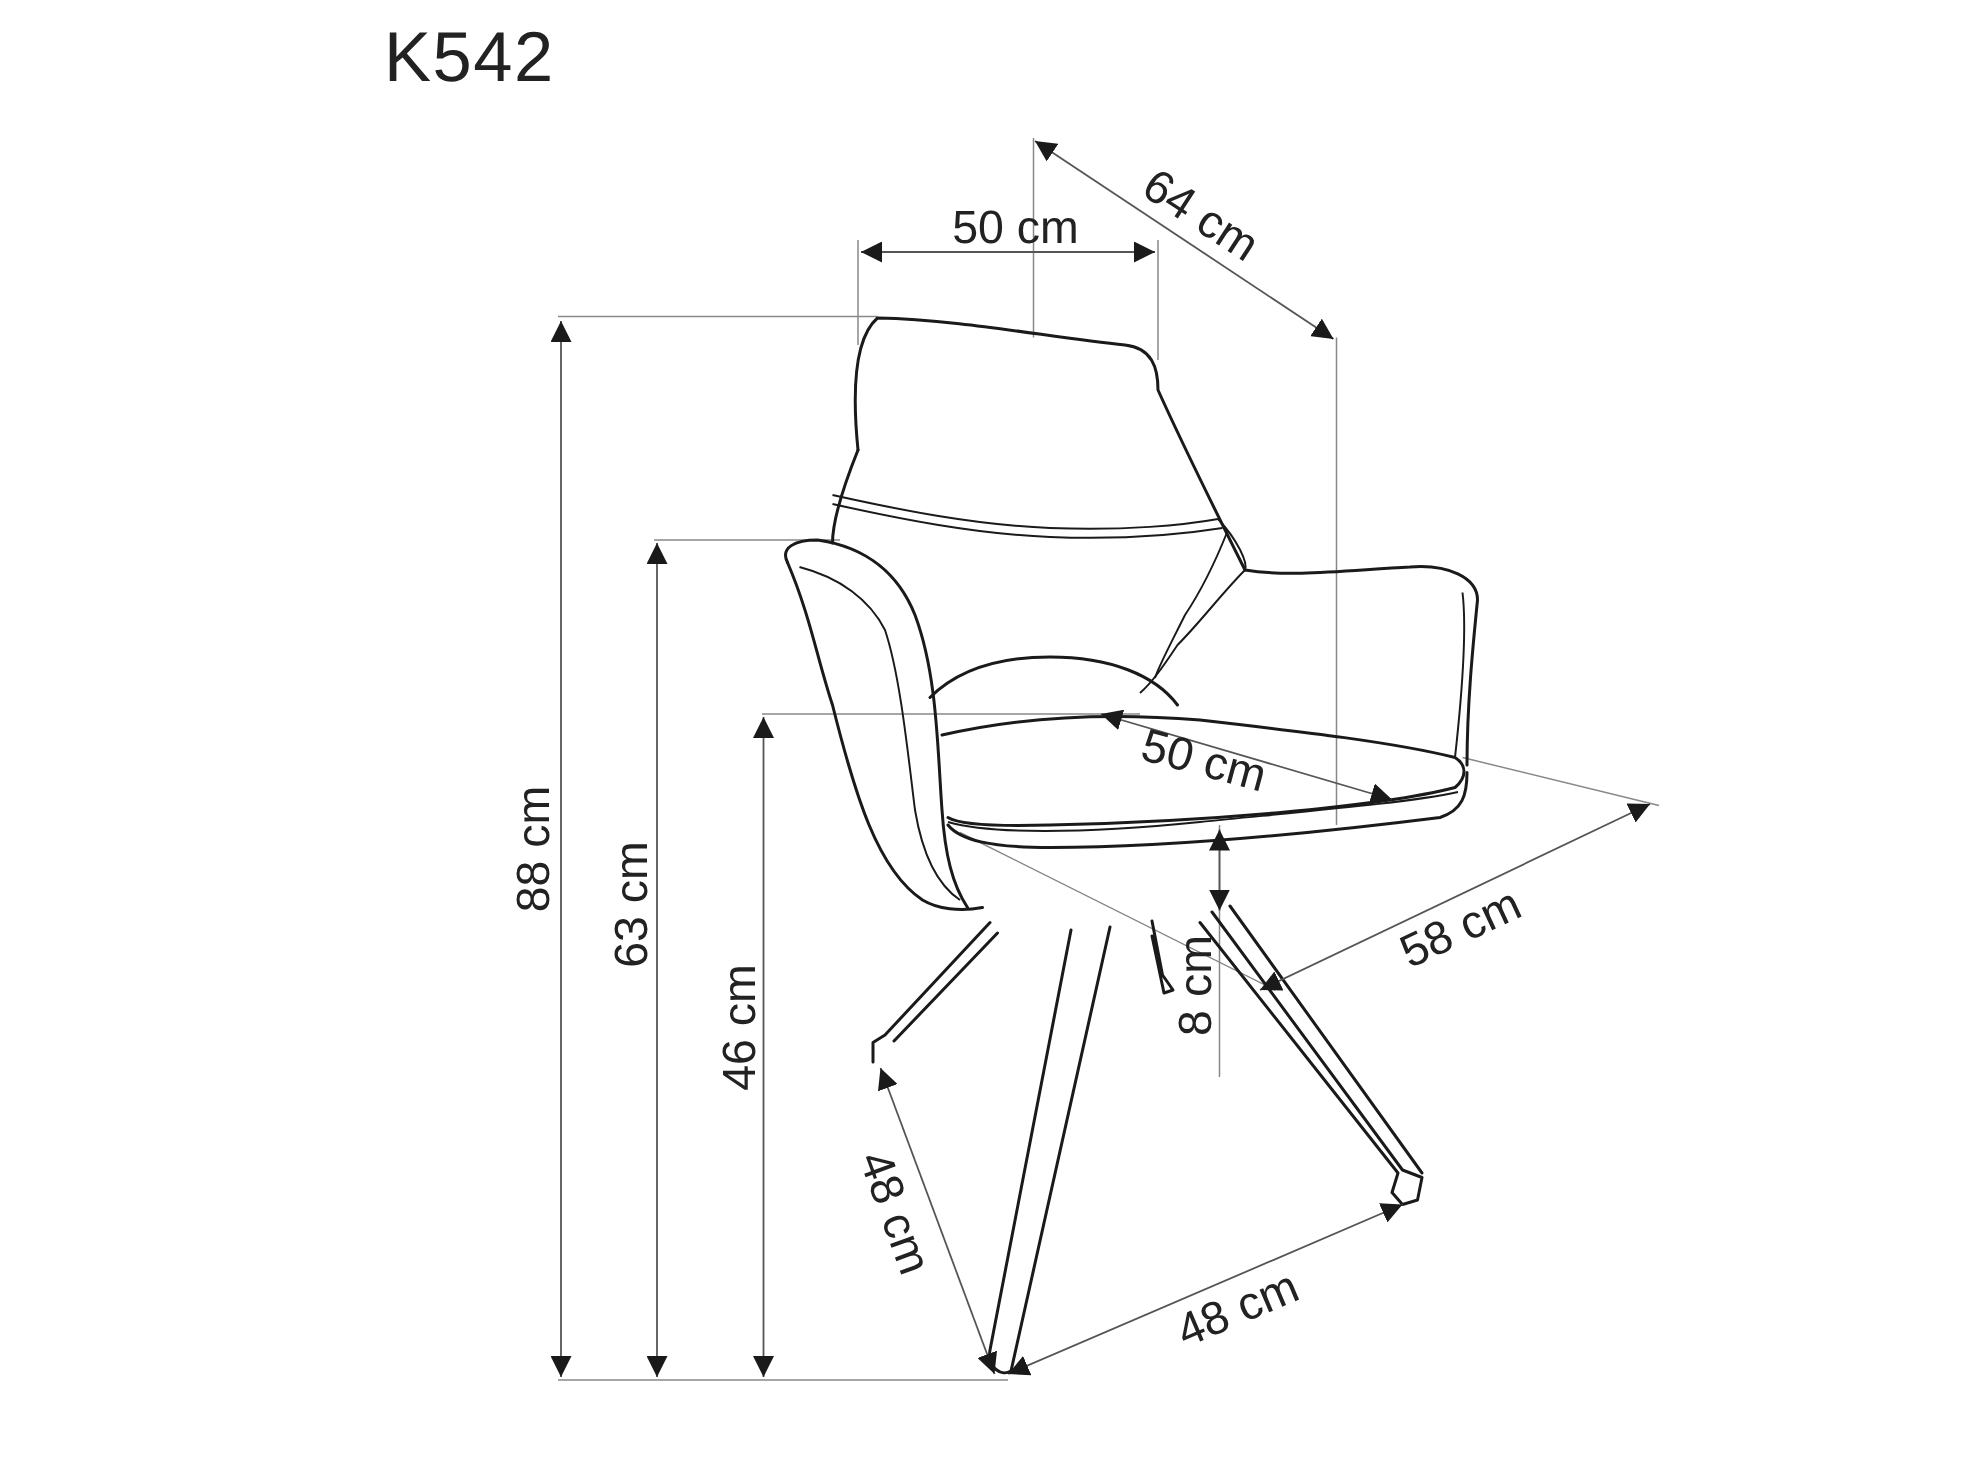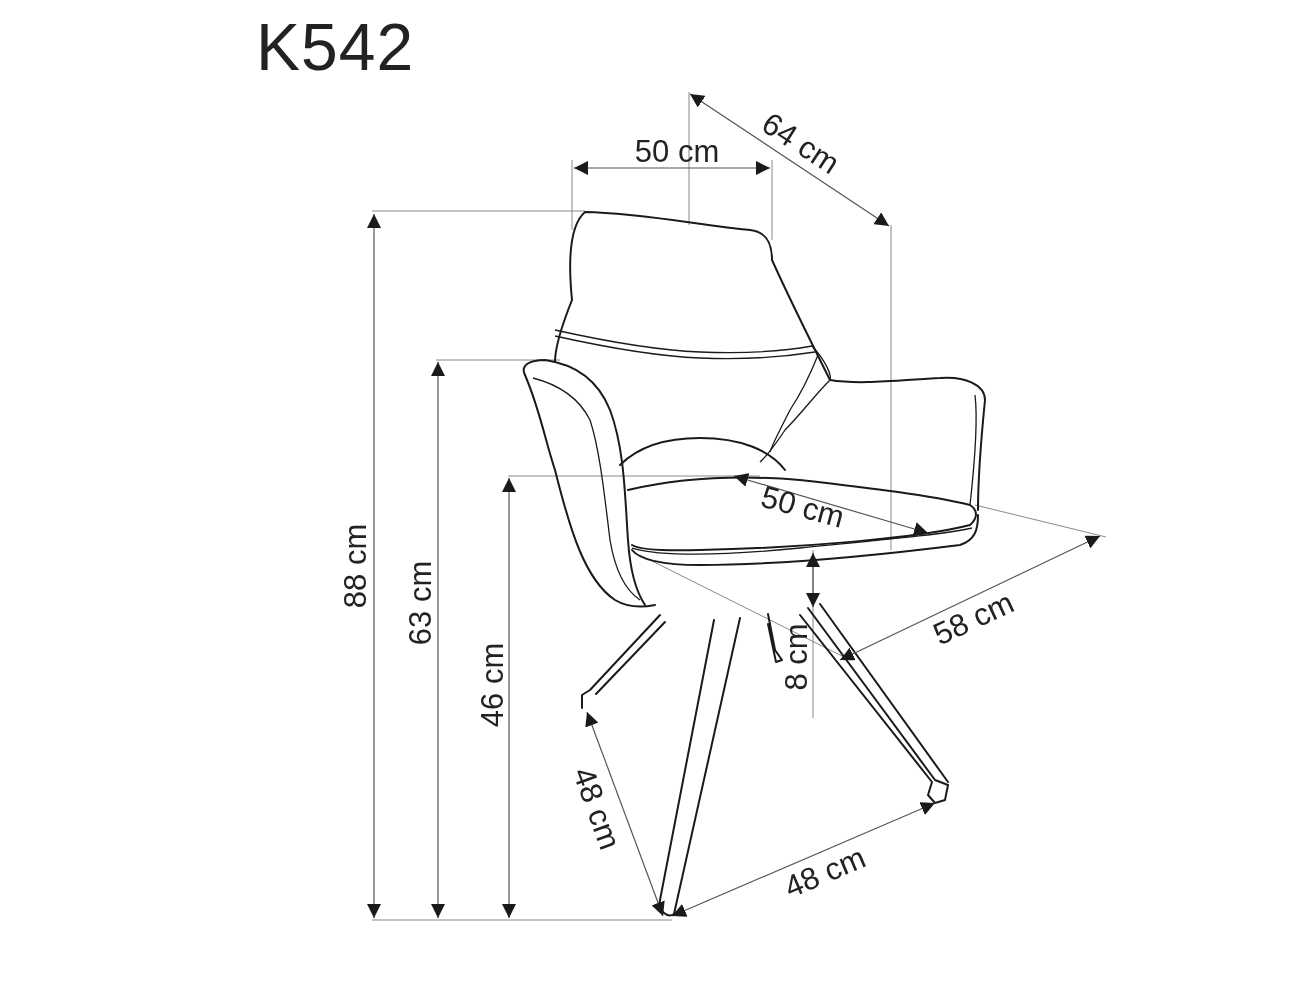--- a/index.html
+++ b/index.html
@@ -1,17 +1,17 @@
 <!DOCTYPE html>
 <html><head>
 <meta charset="utf-8">
 <style>
   html,body{margin:0;padding:0;background:#ffffff;}
   body{width:1308px;height:981px;position:relative;overflow:hidden;font-family:"Liberation Sans",sans-serif;color:#222;}
-  .title{position:absolute;left:256px;top:14px;font-size:66px;font-weight:400;letter-spacing:1px;color:#222;line-height:1;}
+  .title{position:absolute;left:256px;top:14px;font-size:47px;font-weight:400;letter-spacing:1px;color:#222;line-height:1;}
   svg{position:absolute;left:0;top:0;}
   .dimtxt{font-family:"Liberation Sans",sans-serif;font-size:31px;fill:#222;}
   .dim{stroke:#555;stroke-width:1.2;fill:none;}
   .ext{stroke:#888;stroke-width:1;fill:none;}
   .chair{stroke:#1a1a1a;stroke-width:2;fill:none;stroke-linejoin:round;stroke-linecap:round;}
   .chairthin{stroke:#1a1a1a;stroke-width:1.3;fill:none;}
   .arr{fill:#1a1a1a;}
 </style>
 </head>
 <body>

